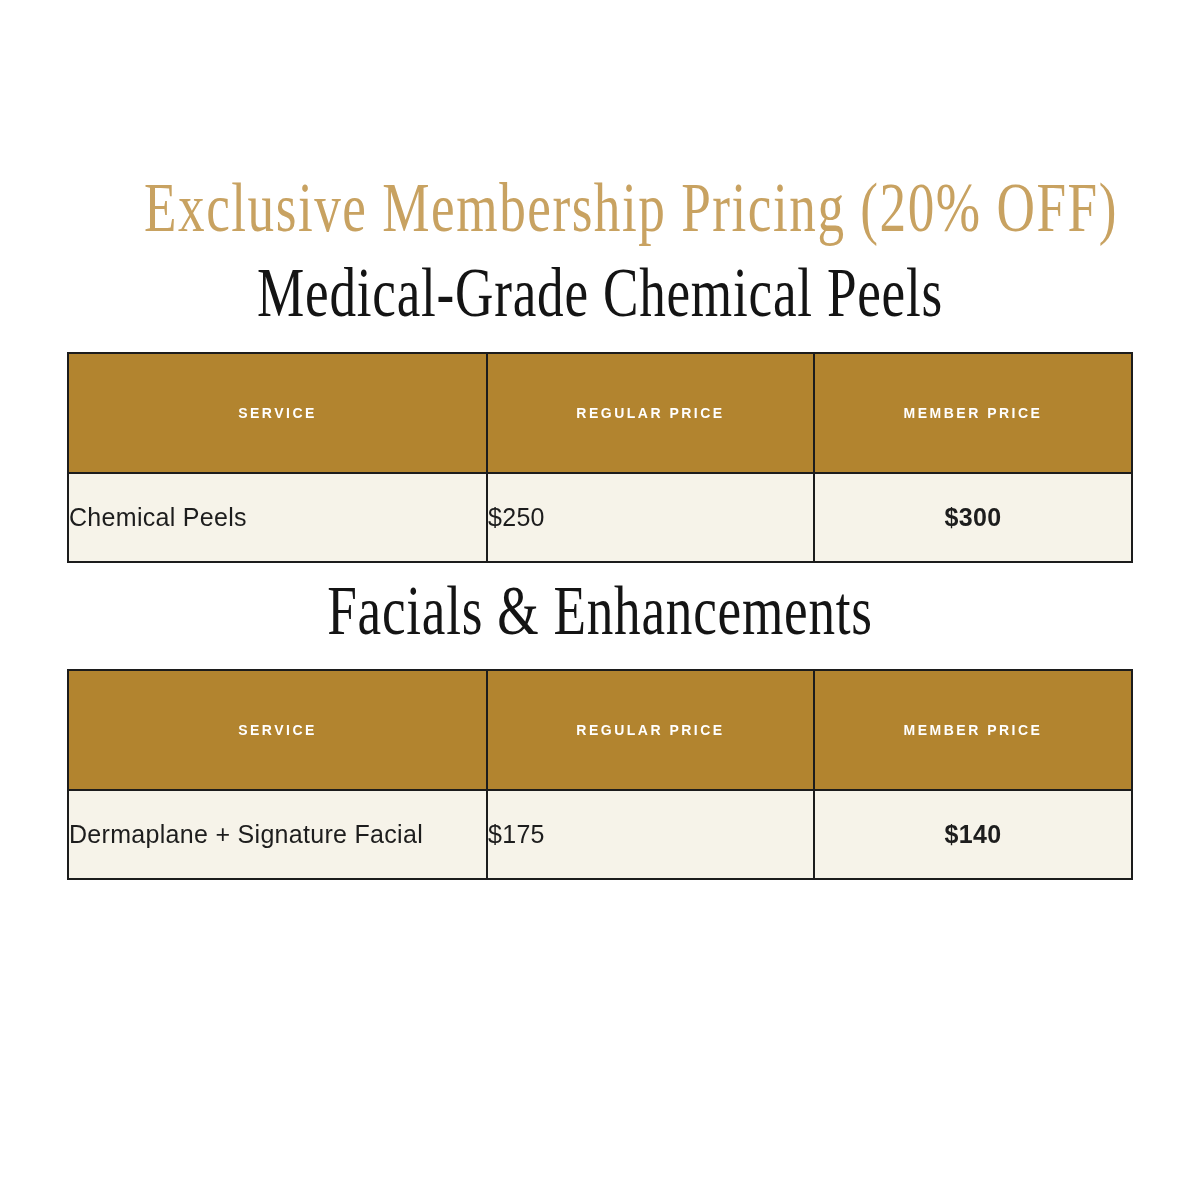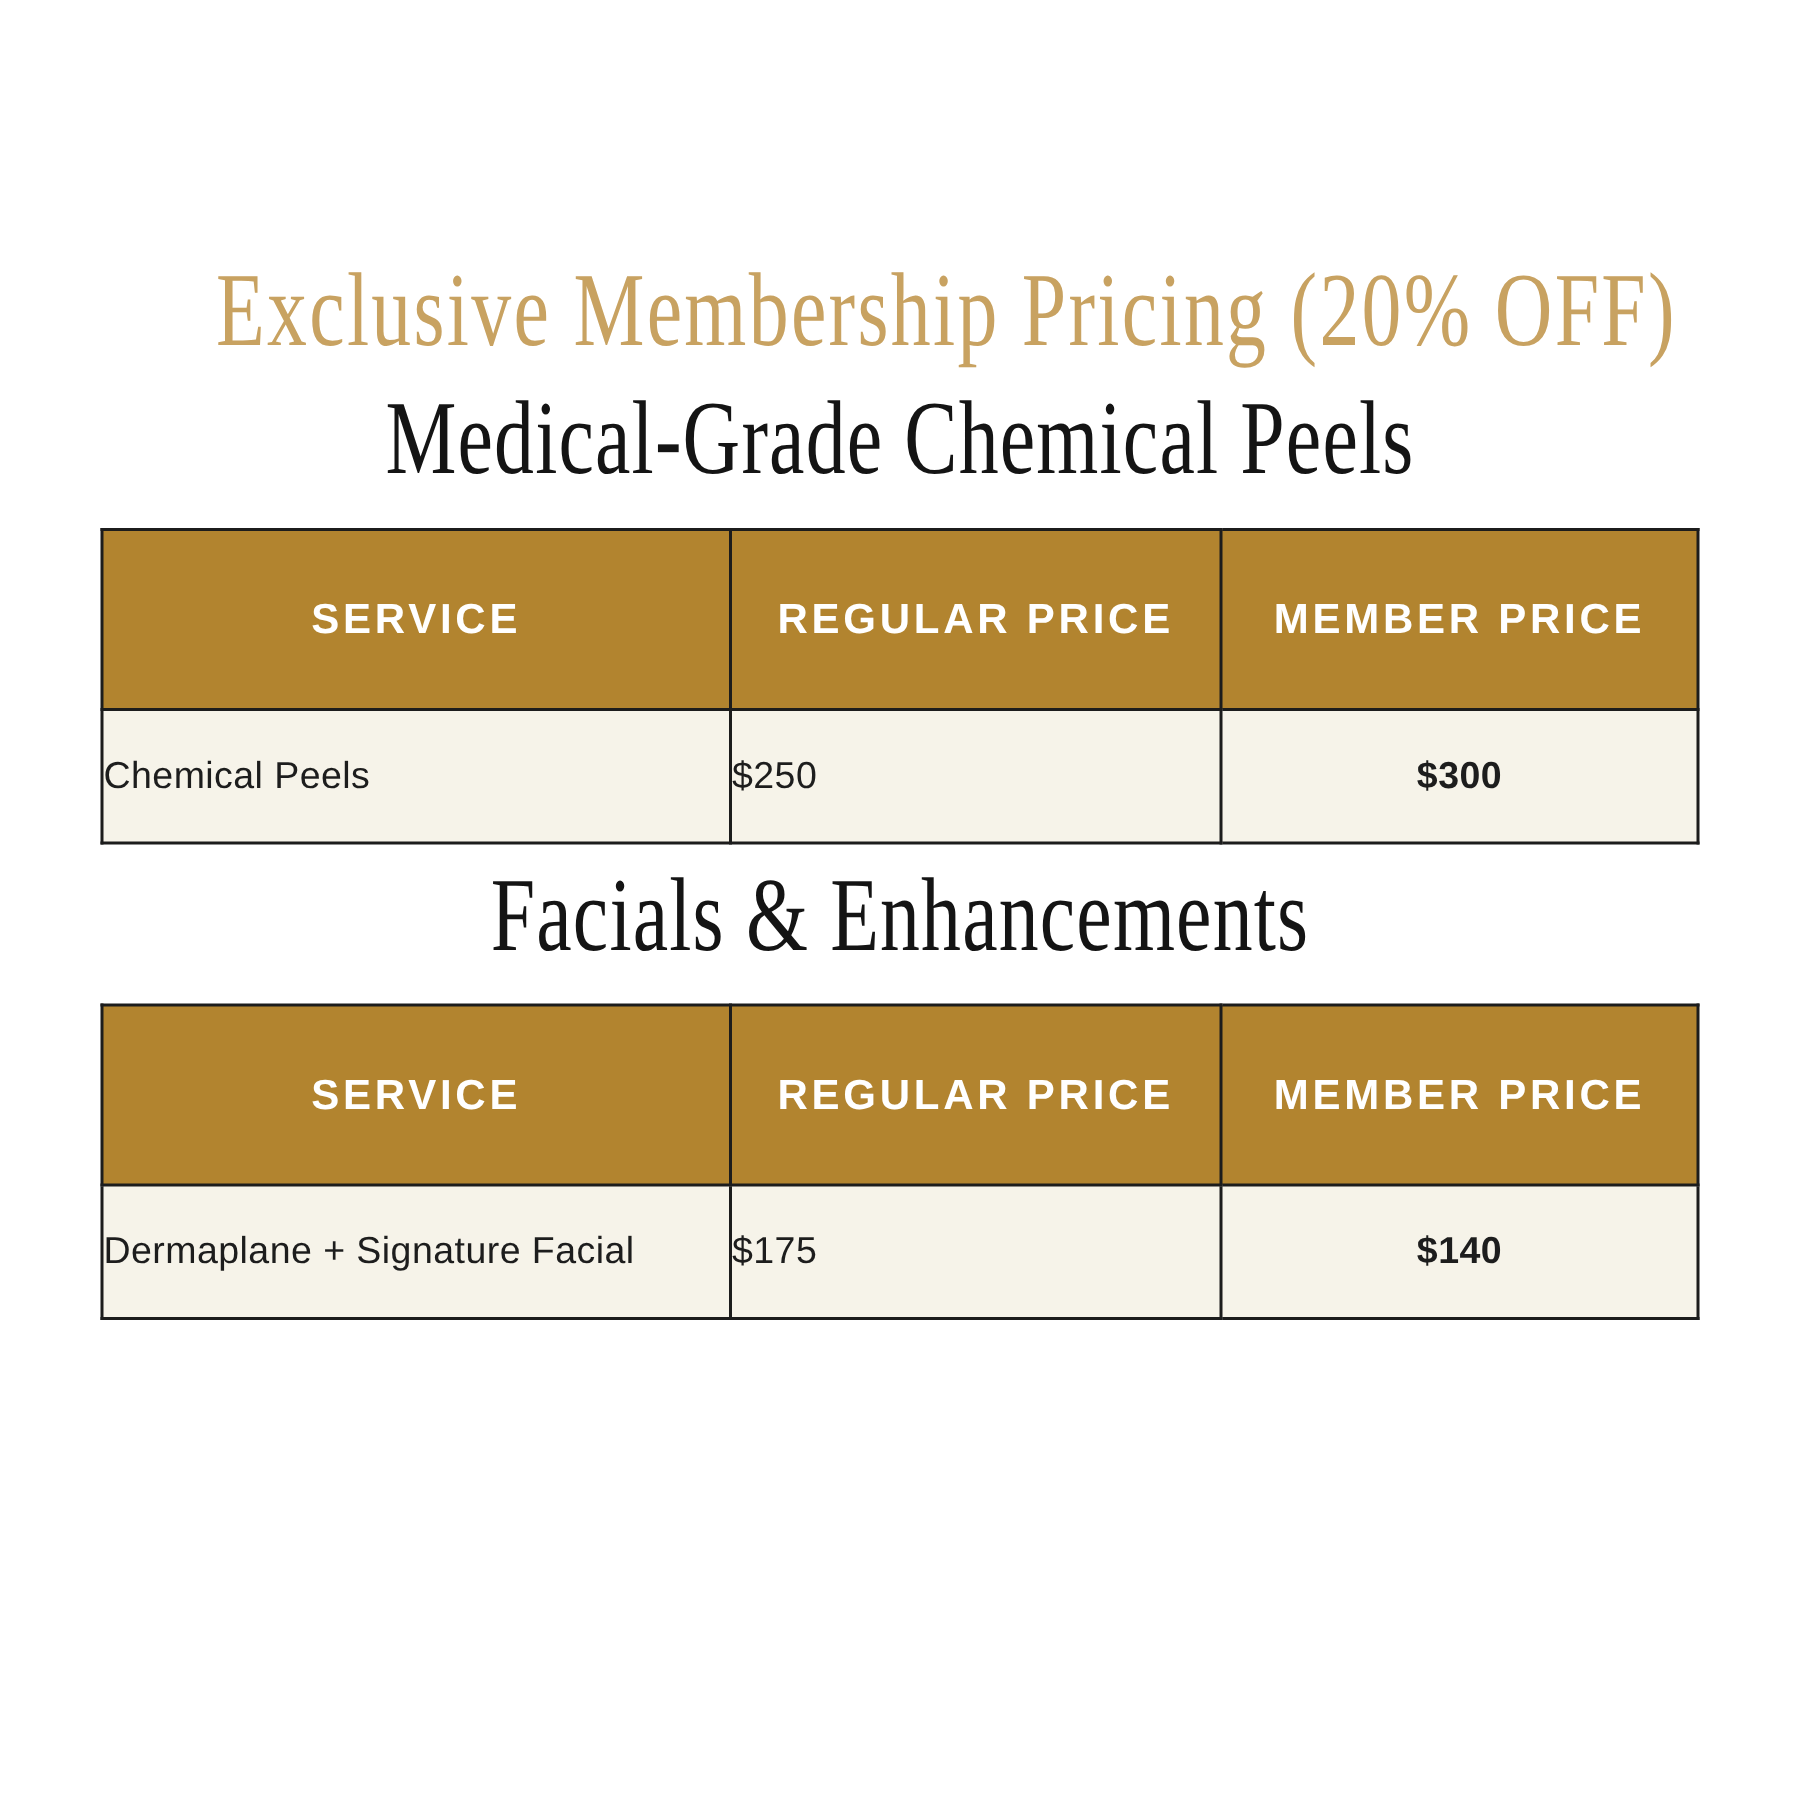--- a/index.html
+++ b/index.html
@@ -58,21 +58,21 @@
   table.pricing.t1 { top: 348px; }
   table.pricing.t2 { top: 665px; }
 
   col.c-service { width: 419px; }
   col.c-regular { width: 327px; }
   col.c-member  { width: 318px; }
 
   table.pricing th {
     background: #B2842F;
     color: #ffffff;
-    font-size: 28px;
+    font-size: 14px;
     font-weight: 700;
     letter-spacing: 2.5px;
     text-align: center;
     height: 84px;
     border: 2px solid #1c1c1c;
     padding: 17px;
     margin-top: 24px;
   }
   table.pricing td {
     background: #F6F3E9;

